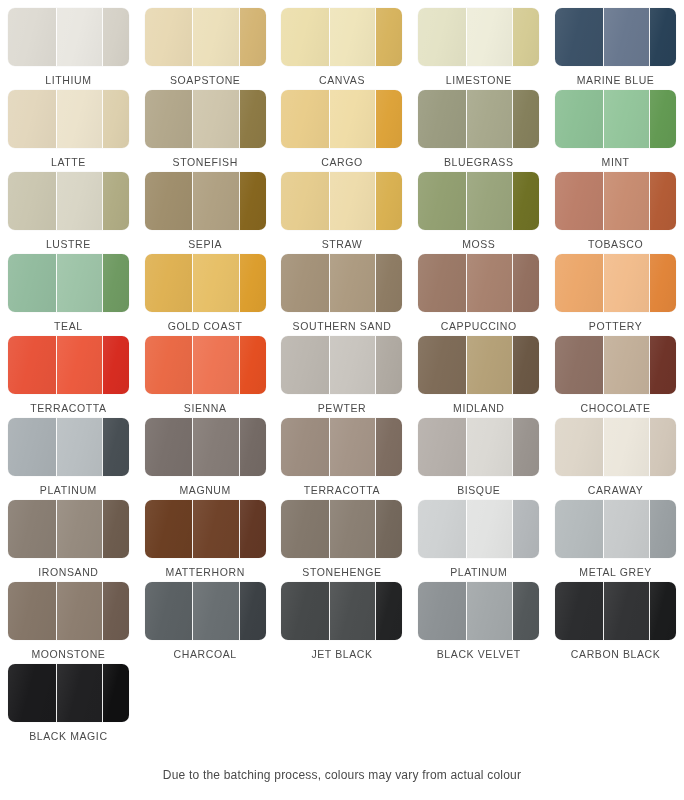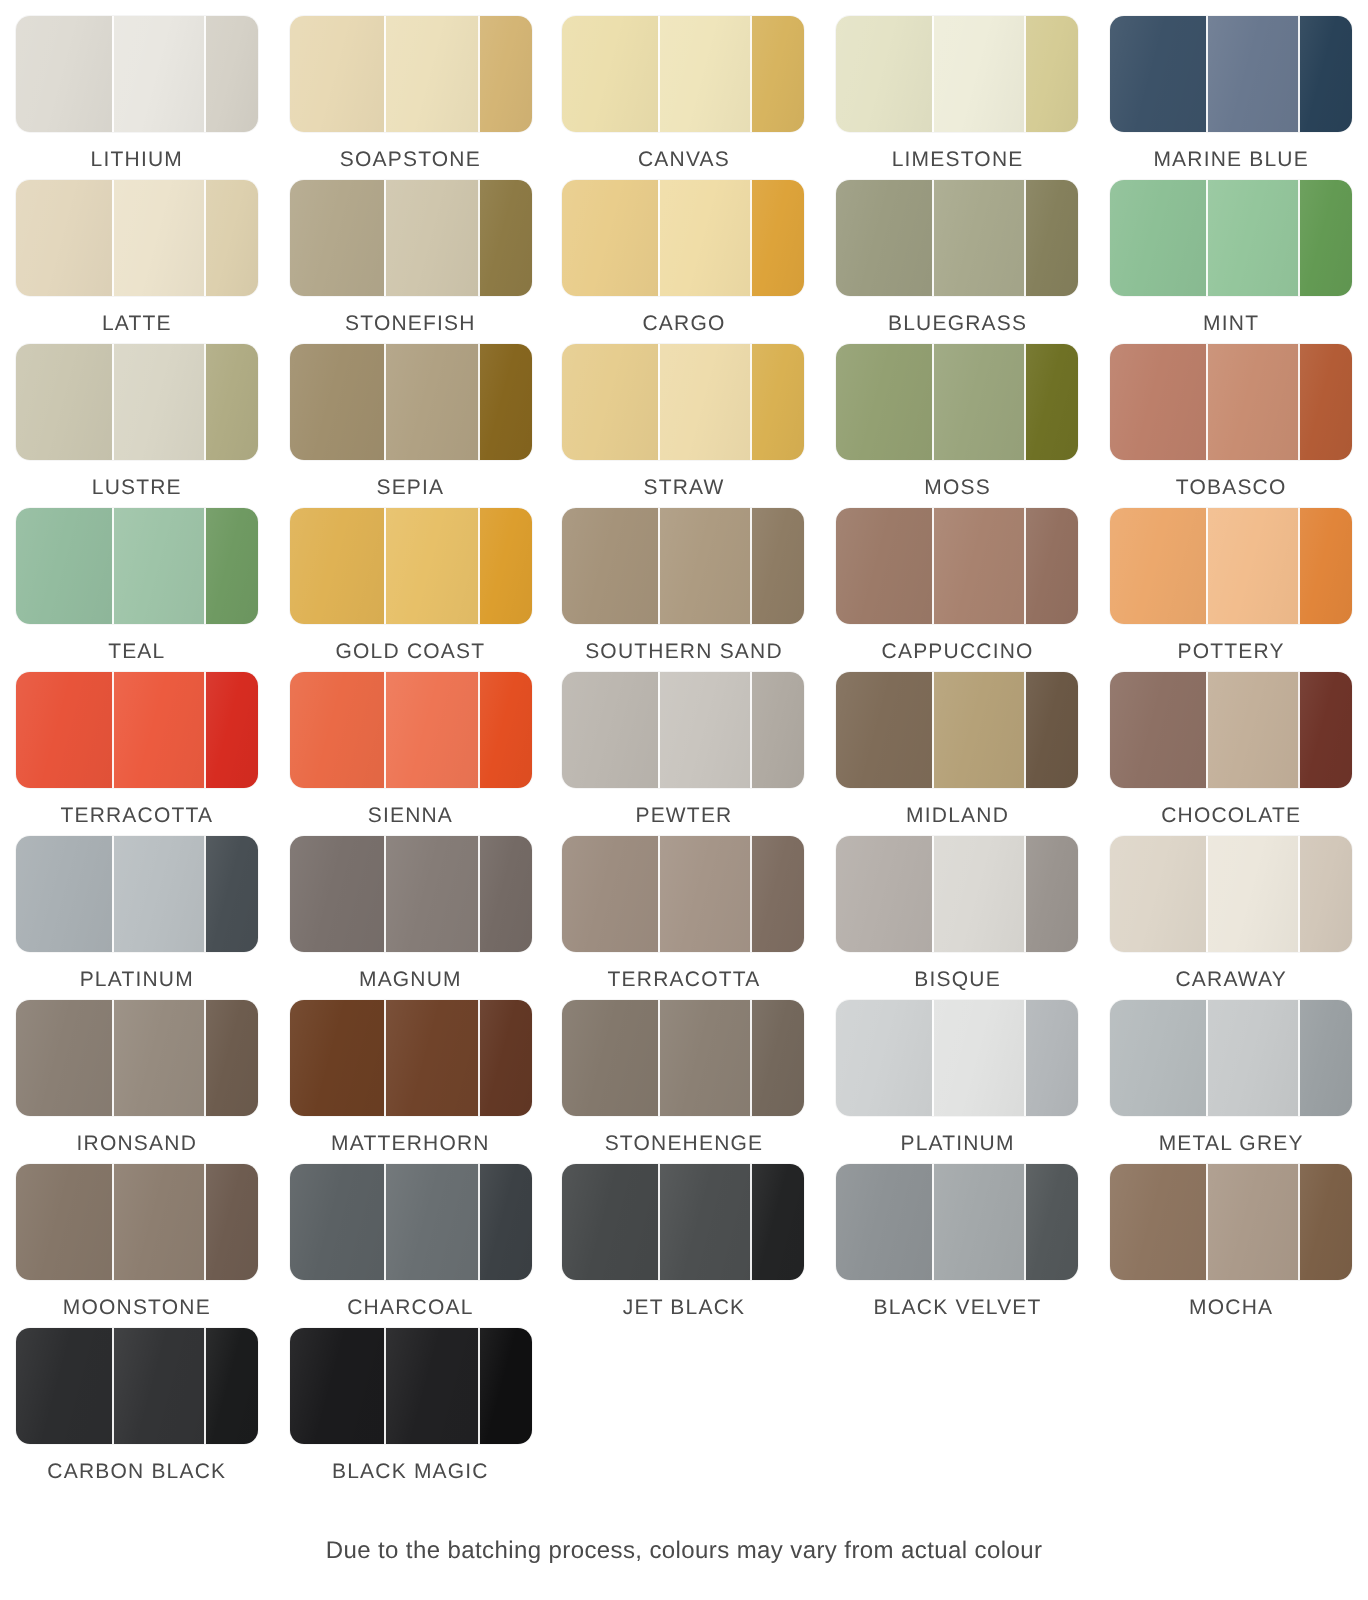--- a/index.html
+++ b/index.html
@@ -394,28 +394,20 @@
       <div class="cell">
         <div class="swatch">
           <div class="band b1" style="background: rgb(141, 146, 149);"></div>
           <div class="band b2" style="background: rgb(163, 168, 170);"></div>
           <div class="band b3" style="background: rgb(83, 88, 90);"></div>
         </div>
         <div class="label">BLACK VELVET</div>
       </div>
       <div class="cell">
         <div class="swatch">
-          <div class="band b1" style="background: rgb(142, 117, 96);"></div>
-          <div class="band b2" style="background: rgb(171, 154, 138);"></div>
-          <div class="band b3" style="background: rgb(124, 96, 71);"></div>
-        </div>
-        <div class="label">MOCHA</div>
-      </div>
-      <div class="cell">
-        <div class="swatch">
           <div class="band b1" style="background: rgb(44, 45, 47);"></div>
           <div class="band b2" style="background: rgb(51, 52, 54);"></div>
           <div class="band b3" style="background: rgb(27, 28, 29);"></div>
         </div>
         <div class="label">CARBON BLACK</div>
       </div>
       <div class="cell">
         <div class="swatch">
           <div class="band b1" style="background: rgb(27, 27, 29);"></div>
           <div class="band b2" style="background: rgb(33, 33, 35);"></div>

